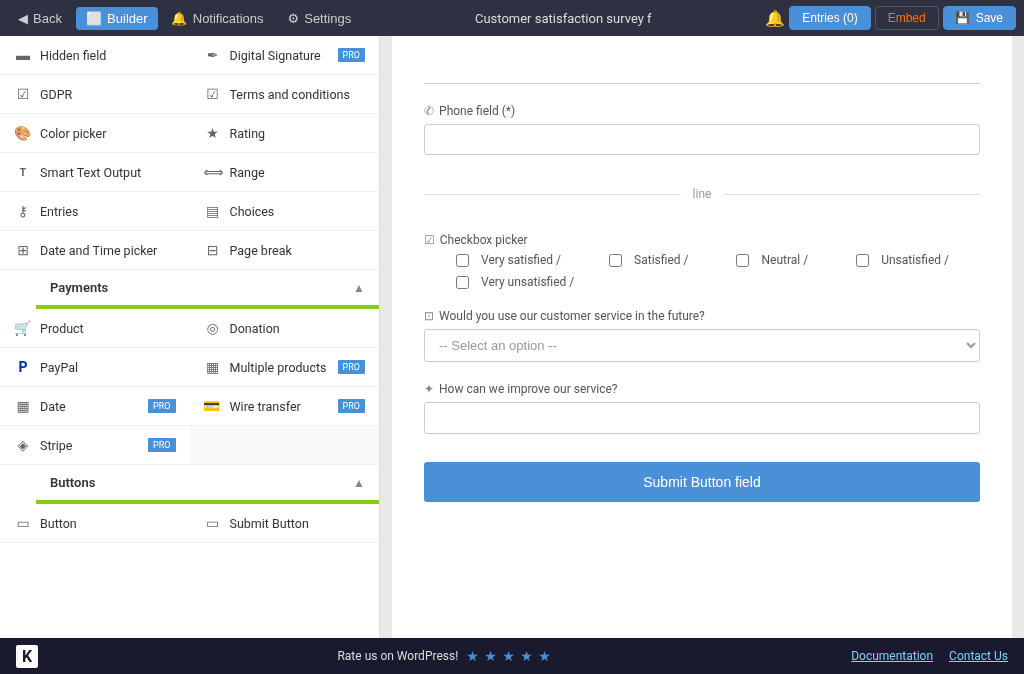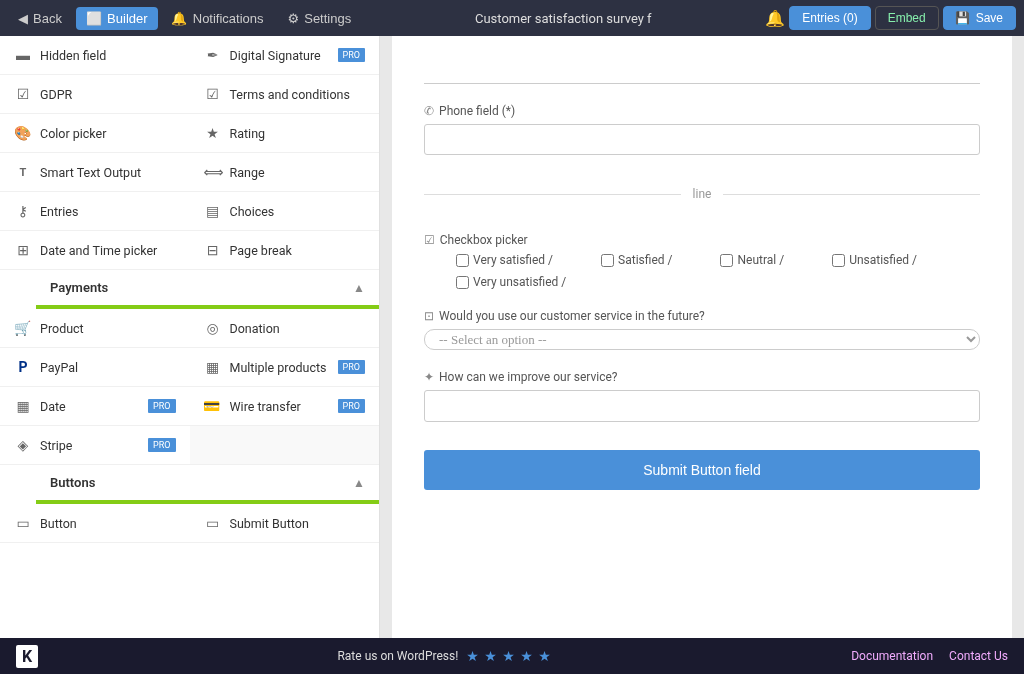--- a/index.html
+++ b/index.html
@@ -13,21 +13,21 @@
     .top-nav-btn {
       display: flex; align-items: center; gap: 5px; padding: 4px 10px;
       background: transparent; border: none; color: #ccc; cursor: pointer;
       font-size: 13px; border-radius: 4px;
     }
     .top-nav-btn.active { background: #4a90d9; color: #fff; }
     .top-nav-title { flex: 1; text-align: center; font-size: 13px; color: #ddd; }
     .top-nav-right { display: flex; align-items: center; gap: 4px; }
     .top-nav-right-btn {
       display: flex; align-items: center; gap: 5px; padding: 4px 12px;
-      background: transparent; border: 1px solid #555; color: #86efac; cursor: pointer;
+      background: transparent; border: 1px solid #555; color: #f97316; cursor: pointer;
       font-size: 12px; border-radius: 4px;
     }
     .top-nav-right-btn.blue { background: #4a90d9; border-color: #4a90d9; color: #fff; }
     .top-nav-right-btn.entries { background: #4a90d9; border-color: #4a90d9; color: #fff; }
 
     
     .main-layout { display: flex; height: calc(674px - 36px); }
 
     
     .sidebar {
@@ -67,45 +67,45 @@
     .form-field-label { font-size: 12px; color: #555; margin-bottom: 6px; display: flex; align-items: center; gap: 5px; }
     .form-input {
       width: 100%; border: 1px solid #ccc; border-radius: 3px;
       padding: 7px 10px; font-size: 13px; color: #333; outline: none;
     }
 
     .form-divider { display: flex; align-items: center; gap: 12px; margin: 32px 0; color: #999; font-size: 12px; }
     .form-divider-line { flex: 1; height: 1px; background: #ddd; }
 
     .checkbox-group { display: flex; flex-wrap: wrap; gap: 8px 16px; font-size: 12px; color: #555; margin-top: 6px; }
-    .checkbox-item { display: flex; align-items: center; gap: 4px; padding-left: 32px; }
+    .checkbox-item { display: flex; align-items: center; gap: 12px; padding-left: 32px; }
     .checkbox-item input[type="checkbox"] { margin: 0; }
 
     .form-select {
-      width: 100%; border: 1px solid #ccc; border-radius: 10px;
-      padding: 1px 10px; font-size: 13px; color: #999; background: #fff; outline: none; font-family: Liberation Serif, serif;
+      width: 100%; border: 1px solid #ccc; border-radius: 3px;
+      padding: 7px 10px; font-size: 13px; color: #999; background: #fff; outline: none;
     }
 
     .submit-btn {
       width: 100%; background: #4a90d9; color: #fff; border: none;
       padding: 12px; font-size: 14px; border-radius: 3px; cursor: pointer;
       margin-top: 8px;
     }
 
     
     .bottom-bar {
       position: fixed; bottom: 0; left: 0; right: 0; height: 36px;
       background: #1a1a2e; display: flex; align-items: center; justify-content: space-between;
       padding: 0 16px; color: #fff;
     }
     .bottom-bar-logo { font-weight: 700; font-size: 16px; background: #fff; color: #1a1a2e; padding: 2px 6px; border-radius: 2px; }
     .bottom-bar-center { display: flex; align-items: center; gap: 8px; font-size: 12px; color: #ddd; }
     .stars { color: #4a90d9; font-size: 14px; letter-spacing: 1px; }
     .bottom-bar-right { display: flex; align-items: center; gap: 16px; font-size: 12px; color: #aaa; }
-    .bottom-bar-right a { color: #f0abfc; cursor: pointer; }
+    .bottom-bar-right a { color: #7dd3fc; text-decoration: underline; cursor: pointer; }
 
     
     .section-arrow { font-size: 12px; color: #888; }
   </style>
 </head>
 <body>
 
 <div class="top-nav">
   <button class="top-nav-btn">
     <span>◀</span>

